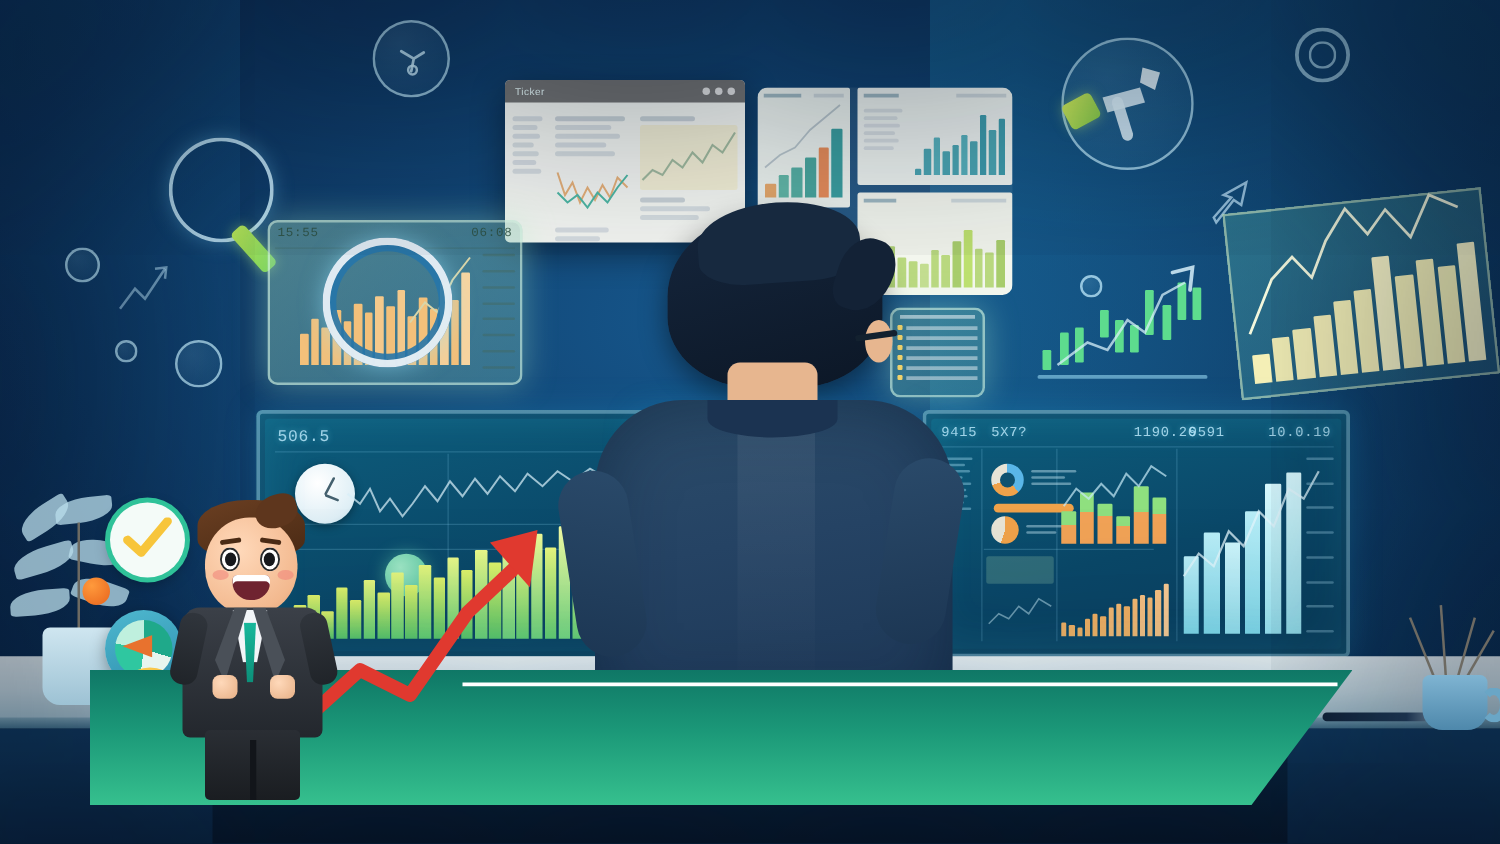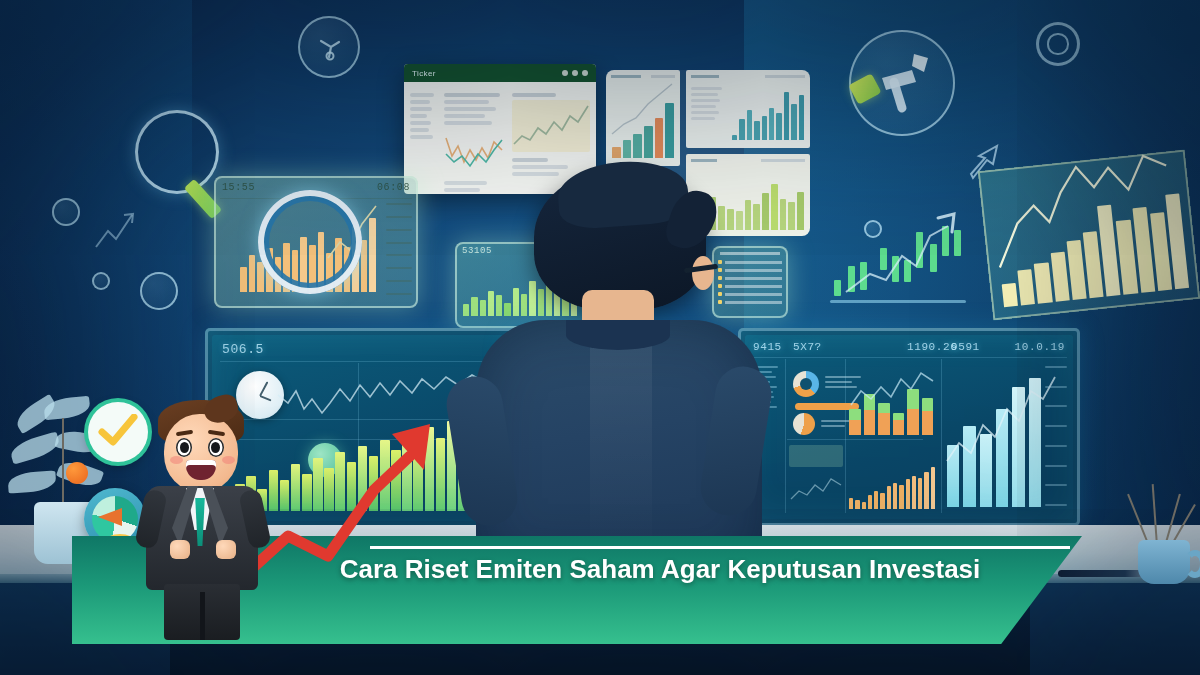--- a/index.html
+++ b/index.html
@@ -81,21 +81,21 @@
   
   .fpanel { position:absolute; border-radius:8px; overflow:hidden; }
   .glasspanel {
     background:linear-gradient(150deg, rgba(160,220,190,.42), rgba(120,190,180,.34));
     box-shadow:0 0 26px rgba(190,255,210,.35), inset 0 0 0 2px rgba(225,255,235,.55);
   }
   .whitewin {
     background:#f7f9f5; box-shadow:0 8px 26px rgba(0,0,0,.42);
     border-radius:4px; overflow:hidden;
   }
-  .win-bar { height:14%; min-height:16px; background:#14532d; display:flex; align-items:center; padding:0 8px; }
+  .win-bar { height:14%; min-height:16px; background:#737373; display:flex; align-items:center; padding:0 8px; }
   .win-title { color:#eafcfb; font-size:8px; letter-spacing:.4px; }
   .win-dots { margin-left:auto; display:flex; gap:4px; }
   .win-dots i { width:6px; height:6px; border-radius:50%; background:rgba(255,255,255,.8); display:block; }
 
   .tiny-row { height:4px; background:#d8dfe3; border-radius:2px; margin:3px 0; }
 
   
   .banner {
     position:absolute; left:72px; top:536px; width:1010px; height:108px;
     background:linear-gradient(180deg,#0f7766 0%, #1b9878 45%, #36c08e 100%);
@@ -388,39 +388,20 @@
       <div class="tiny-row" style="height:2px;background:rgba(70,100,80,.35)"></div>
       <div class="tiny-row" style="height:2px;background:rgba(70,100,80,.35)"></div>
       <div class="tiny-row" style="height:2px;background:rgba(70,100,80,.35)"></div>
       <div class="tiny-row" style="height:2px;background:rgba(70,100,80,.35)"></div>
       <div class="tiny-row" style="height:2px;background:rgba(70,100,80,.35)"></div>
       <div class="tiny-row" style="height:2px;background:rgba(70,100,80,.35)"></div>
     </div>
     <div class="mag-circle" style="left:44px;top:14px;width:104px;height:104px;box-shadow: inset 0 0 0 6px rgba(255,255,255,.85), inset 0 0 0 11px rgba(38,118,170,.9), 0 0 18px rgba(150,230,255,.5);"></div>
   </div>
 
-  <div class="fpanel glasspanel" style="left:455px;top:242px;width:130px;height:86px;background:linear-gradient(150deg, rgba(110,190,175,.45), rgba(80,160,165,.4));">
-    <span class="hud-num" style="left:7px;top:4px;font-size:9px;color:#dff6ea;">53105</span>
-    <div class="bars" style="left:8px;right:8px;bottom:12px;height:48px;gap:2px;">
-      <i style="height:26%;background:#9fe07e;"></i>
-        <i style="height:40%;background:#9fe07e;"></i>
-      <i style="height:34%;background:#9fe07e;"></i>
-        <i style="height:52%;background:#b3ea8a;"></i>
-      <i style="height:44%;background:#9fe07e;"></i>
-        <i style="height:28%;background:#8cd86e;"></i>
-      <i style="height:58%;background:#b3ea8a;"></i>
-        <i style="height:46%;background:#9fe07e;"></i>
-      <i style="height:72%;background:#c2f096;"></i>
-        <i style="height:56%;background:#9fe07e;"></i>
-      <i style="height:64%;background:#b3ea8a;"></i>
-        <i style="height:80%;background:#c8f29d;"></i>
-      <i style="height:68%;background:#b3ea8a;"></i>
-        <i style="height:86%;background:#cdf4a4;"></i>
-    </div>
-  </div>
 
   <div class="fpanel glasspanel" style="left:712px;top:246px;width:76px;height:72px;background:linear-gradient(150deg, rgba(110,185,175,.45), rgba(85,160,160,.38));">
     <div style="position:absolute;left:8px;top:6px;right:8px;height:3px;background:rgba(255,255,255,.5);"></div>
     <div style="position:absolute;left:6px;top:14px;right:6px;">
       <div style="display:flex;align-items:center;gap:3px;margin-bottom:4px;">
           <span style="width:4px;height:4px;background:#f1d36b;display:block;border-radius:1px;"></span>
           <span style="flex:1;height:3px;background:rgba(255,255,255,.45);"></span>
         </div>
       <div style="display:flex;align-items:center;gap:3px;margin-bottom:4px;">
           <span style="width:4px;height:4px;background:#f1d36b;display:block;border-radius:1px;"></span>
@@ -739,17 +720,16 @@
     <div class="stem" style="left:36px;bottom:42px;height:62px;transform:rotate(-4deg);"></div>
     <div class="stem" style="left:44px;bottom:42px;height:54px;transform:rotate(16deg);"></div>
     <div class="stem" style="left:50px;bottom:42px;height:48px;transform:rotate(30deg);"></div>
     <div class="mug" style="left:18px;top:62px;width:52px;height:44px;"></div>
     <div class="mug-handle" style="left:64px;top:72px;"></div>
   </div>
 
   <div class="banner"></div>
   <div class="banner-line"></div>
   <div class="banner-text">
-    <div>Cara Riset Emiten Saham Agar Keputusan Investasi</div>
   </div>
 
   <div class="vign"></div>
 </div>
 
 </body></html>

